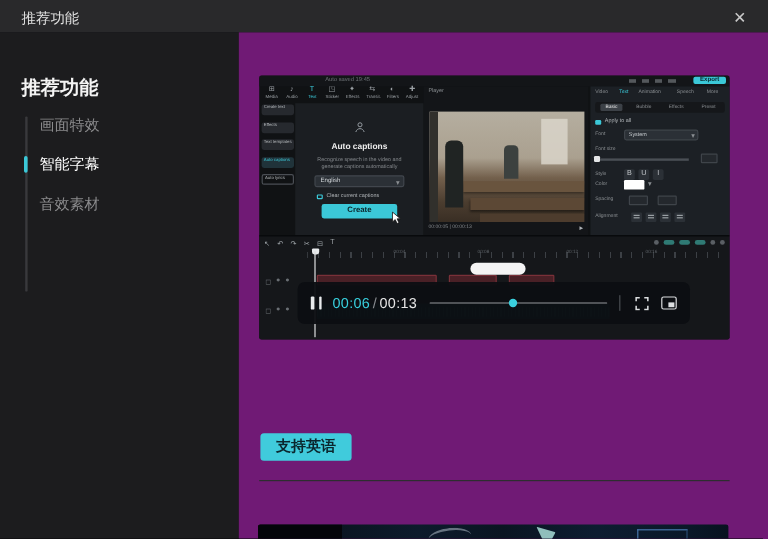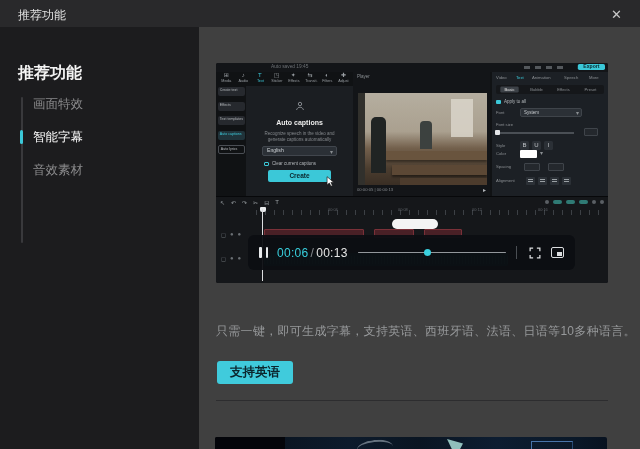--- a/index.html
+++ b/index.html
@@ -15,21 +15,21 @@
   
   .sidebar { position:absolute; left:0; top:27px; width:199px; height:422px; background:#1c1c1e; }
   .sb-heading { position:absolute; left:18px; top:36px; font-size:16px; font-weight:bold; color:#f4f4f4; }
   .sb-rail { position:absolute; left:21px; top:70px; width:2px; height:146px; background:#39393c; border-radius:1px; }
   .sb-nav { position:absolute; left:0; top:61px; width:199px; }
   .sb-item { position:relative; height:33px; line-height:33px; padding-left:33px; font-size:12.5px; color:#8b8b8d; cursor:pointer; }
   .sb-item.active { color:#ffffff; }
   .sb-item.active .sb-ind { position:absolute; left:20px; top:9px; width:3px; height:14px; background:#3bc8d8; border-radius:1.5px; }
 
   
-  .main { position:absolute; left:199px; top:27px; width:441px; height:422px; background:#404040; }
+  .main { position:absolute; left:199px; top:27px; width:441px; height:422px; background:#701a75; }
 
   
   .preview { position:absolute; left:17px; top:36px; width:392px; height:220px; background:#101214; border-radius:2px; overflow:hidden; cursor:pointer; }
 
   .e-top { position:absolute; left:0; top:0; width:392px; height:9px; background:#131518; }
   .e-top-title { position:absolute; left:55px; top:1px; font-size:6px; transform:scale(.8); transform-origin:left top; color:#6e7276; white-space:nowrap; }
   .e-export { position:absolute; right:3px; top:1px; width:32px; height:7px; background:#3bc8d8; border-radius:2px; font-size:6px; transform:scale(.85); transform-origin:right top; color:#0a2a30; text-align:center; line-height:7px; font-weight:bold; }
   .e-top-dots { position:absolute; right:40px; top:3px; width:44px; height:3px; background:repeating-linear-gradient(90deg,#54585c 0 6px,transparent 6px 11px); }
 
   .e-tools { position:absolute; left:2px; top:9px; width:134px; height:14px; display:flex; }
@@ -372,21 +372,20 @@
         <span class="pb-vsep"></span>
         <svg class="pb-ic pb-fs" viewBox="0 0 16 16" fill="none" stroke="#dcdee0" stroke-width="1.7">
           <path d="M1.5 5.5 V1.5 H5.5 M10.5 1.5 H14.5 V5.5 M14.5 10.5 V14.5 H10.5 M5.5 14.5 H1.5 V10.5"></path>
         </svg>
         <span class="pb-pip">
             <i></i>
           </span>
       </div>
     </div>
 
-    <div class="desc">只需一键，即可生成字幕，支持英语、西班牙语、法语、日语等10多种语言。</div>
     <button class="cta">支持英语</button>
     <div class="divider"></div>
 
     <div class="next-img">
       <i class="ni-dark"></i>
       <i class="ni-swoosh"></i>
       <i class="ni-tri"></i>
       <i class="ni-frame"></i>
     </div>
   </div>

